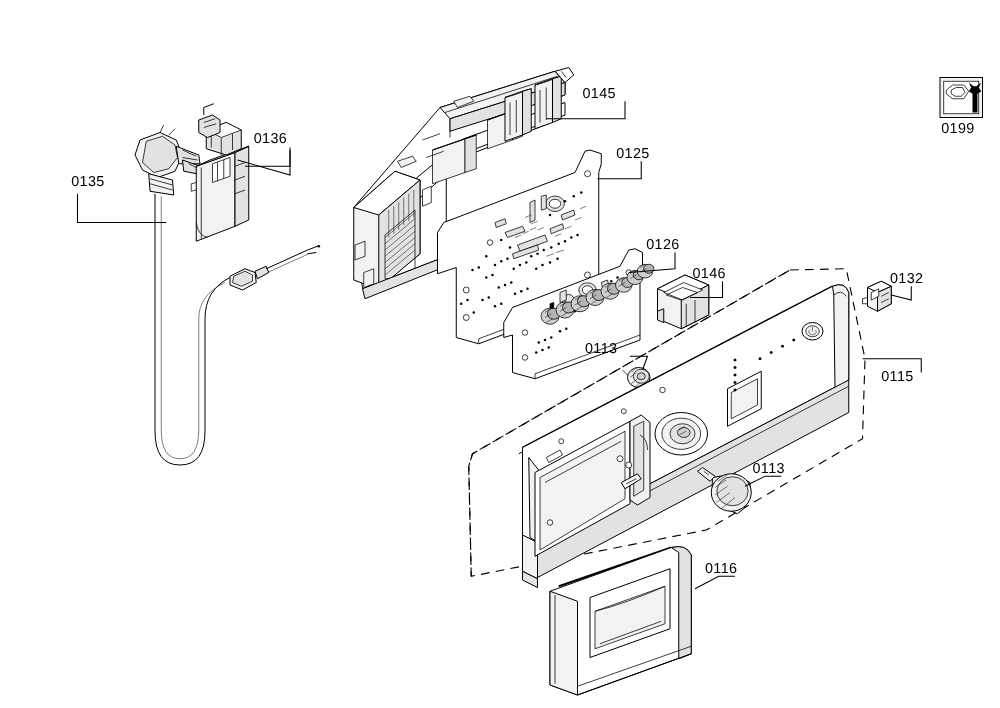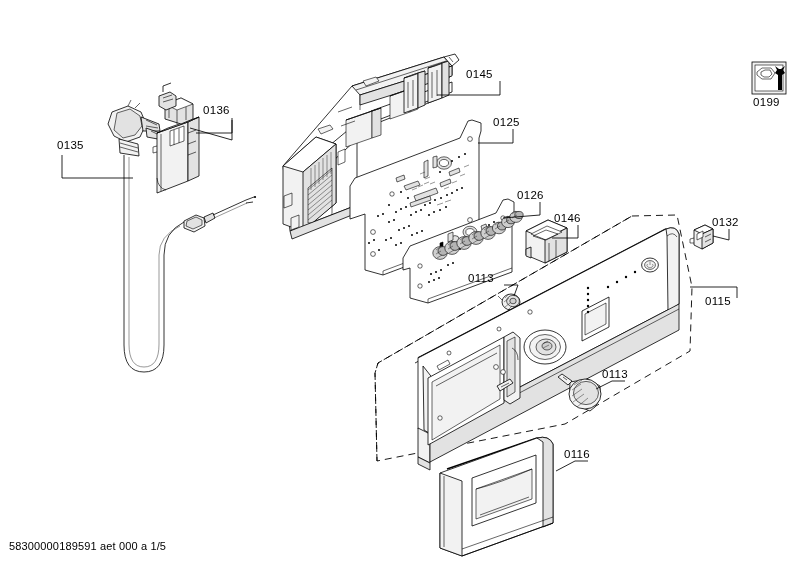--- a/index.html
+++ b/index.html
@@ -491,15 +491,14 @@
       <path class="thin fw" d="M757 72 L762 68 L771 68 L775 73 L771 79 L762 79 L757 75 Z"></path>
       <path class="thin" d="M761 72 L765 70 L770 70 L772 74 L769 77 L764 77 L761 75 Z"></path>
 
       <path class="fk" d="M775 66 L777 70 L775 73 L778 75 L778 90 L782 90 L782 75 L785 73 L783 70 L785 66 L781 69 L779 69 Z"></path>
     </g>
     <text class="lbl" x="753" y="106">0199</text>
   </g>
 
 </svg>
 
-<div class="footer">58300000189591 aet 000 a 1/5</div>
 
 </div>
 
 </body></html>

